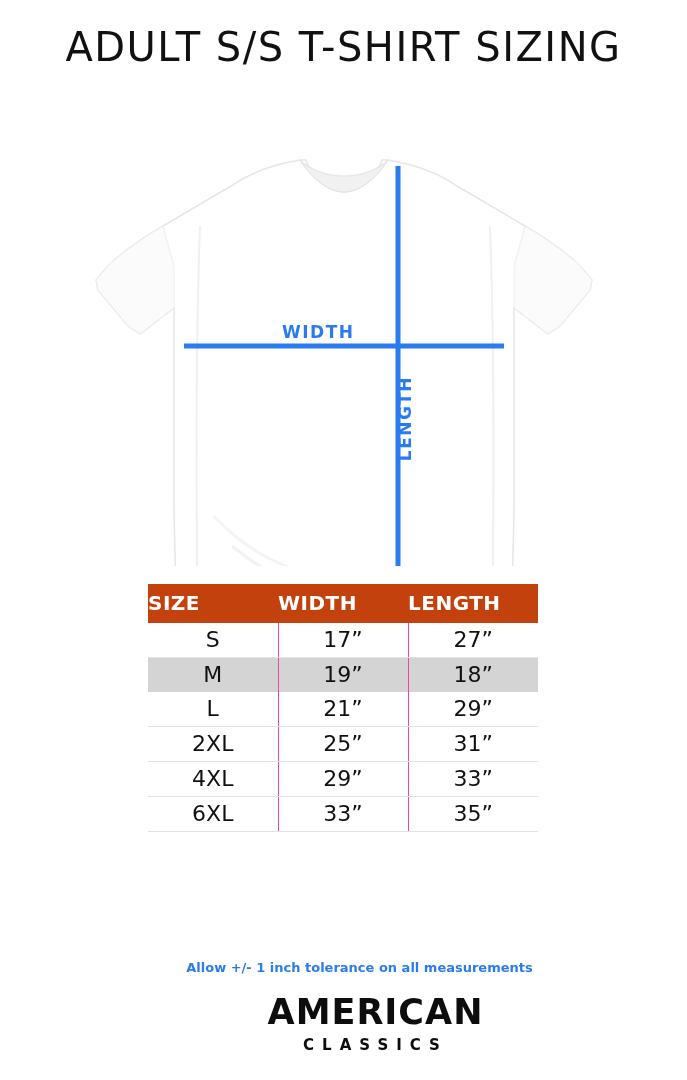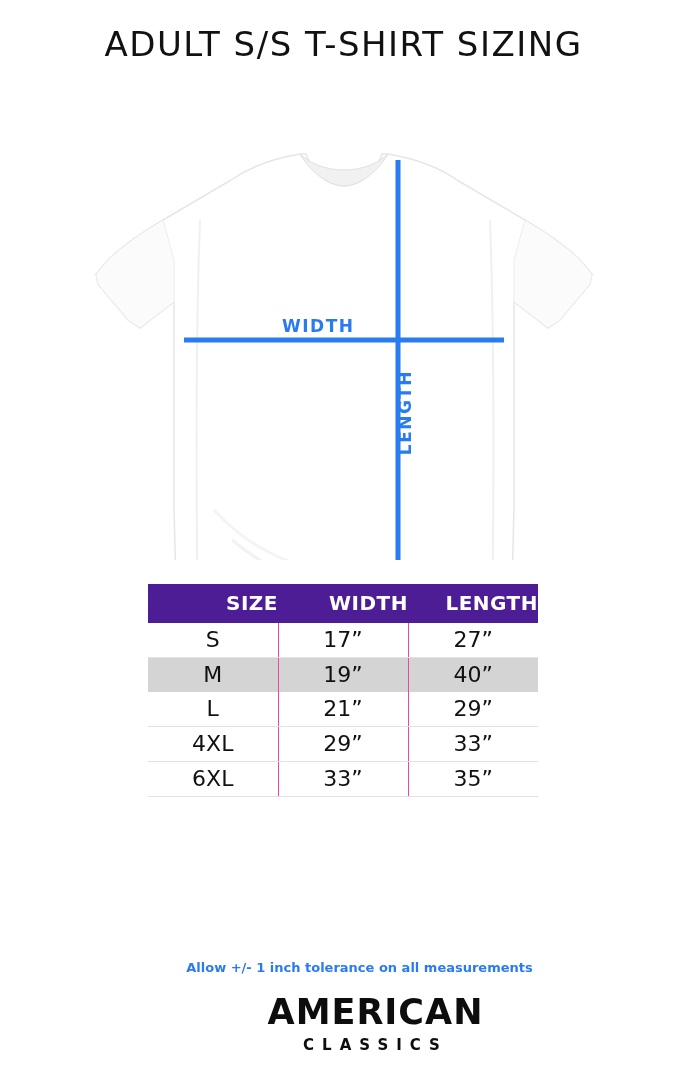--- a/index.html
+++ b/index.html
@@ -18,21 +18,21 @@
 
   .page {
     width: 687px;
     height: 1080px;
     position: relative;
   }
 
   
   .title {
     text-align: center;
-    font-size: 34px;
+    font-size: 40px;
     letter-spacing: 1.5px;
     font-weight: 400;
     color: #111;
     padding-top: 24px;
     font-family: "DejaVu Sans", sans-serif;
   }
 
   
   .shirt-area {
     position: relative;
@@ -74,26 +74,26 @@
     left: 148px;
     top: 584px;
     width: 390px;
   }
   table.size-table {
     border-collapse: collapse;
     width: 390px;
     table-layout: fixed;
   }
   table.size-table th {
-    background: #4c1d95;
+    background: #c2410c;
     color: #ffffff;
     font-size: 20px;
     font-weight: bold;
     padding: 7px 0 8px 0;
-    text-align: right;
+    text-align: left;
     letter-spacing: 0.5px;
     font-family: "DejaVu Sans", sans-serif;
   }
   table.size-table td {
     text-align: center;
     font-size: 22px;
     font-weight: 400;
     color: #111;
     padding: 4px 0 5px 0;
     font-family: "DejaVu Sans", sans-serif;
@@ -219,26 +219,31 @@
       </thead>
       <tbody>
         <tr class="odd">
           <td>S</td>
           <td class="cell-div">17”</td>
           <td class="cell-div">27”</td>
         </tr>
         <tr class="even">
           <td>M</td>
           <td class="cell-div">19”</td>
-          <td class="cell-div">40”</td>
+          <td class="cell-div">18”</td>
         </tr>
         <tr class="odd">
           <td>L</td>
           <td class="cell-div">21”</td>
           <td class="cell-div">29”</td>
+        </tr>
+        <tr class="odd">
+          <td>2XL</td>
+          <td class="cell-div">25”</td>
+          <td class="cell-div">31”</td>
         </tr>
         <tr class="odd">
           <td>4XL</td>
           <td class="cell-div">29”</td>
           <td class="cell-div">33”</td>
         </tr>
         <tr class="odd">
           <td>6XL</td>
           <td class="cell-div">33”</td>
           <td class="cell-div">35”</td>

